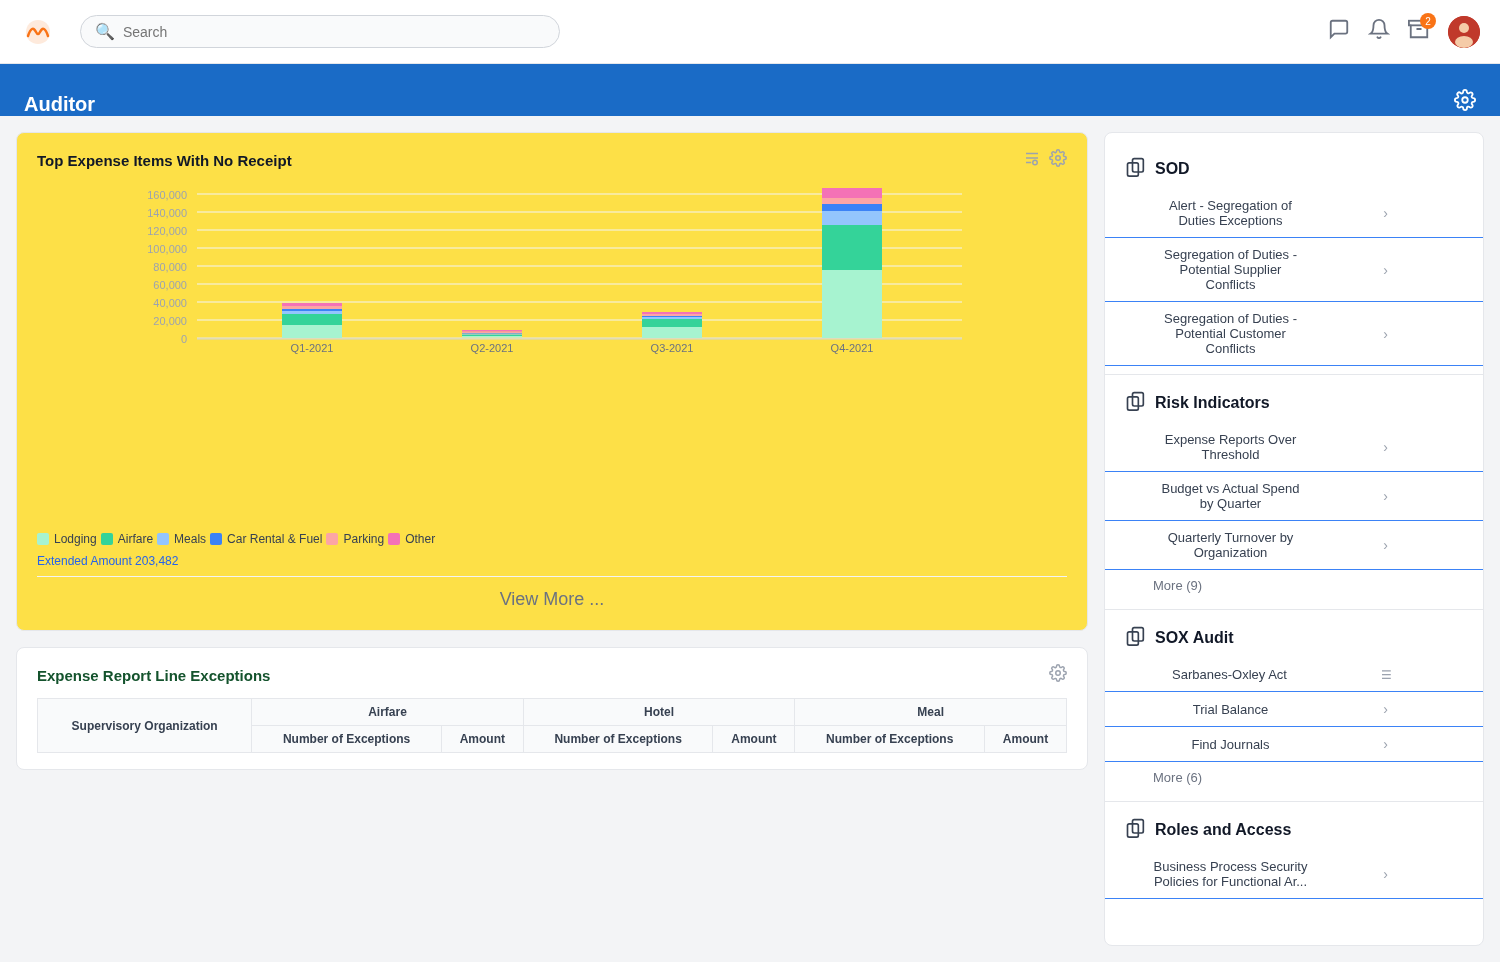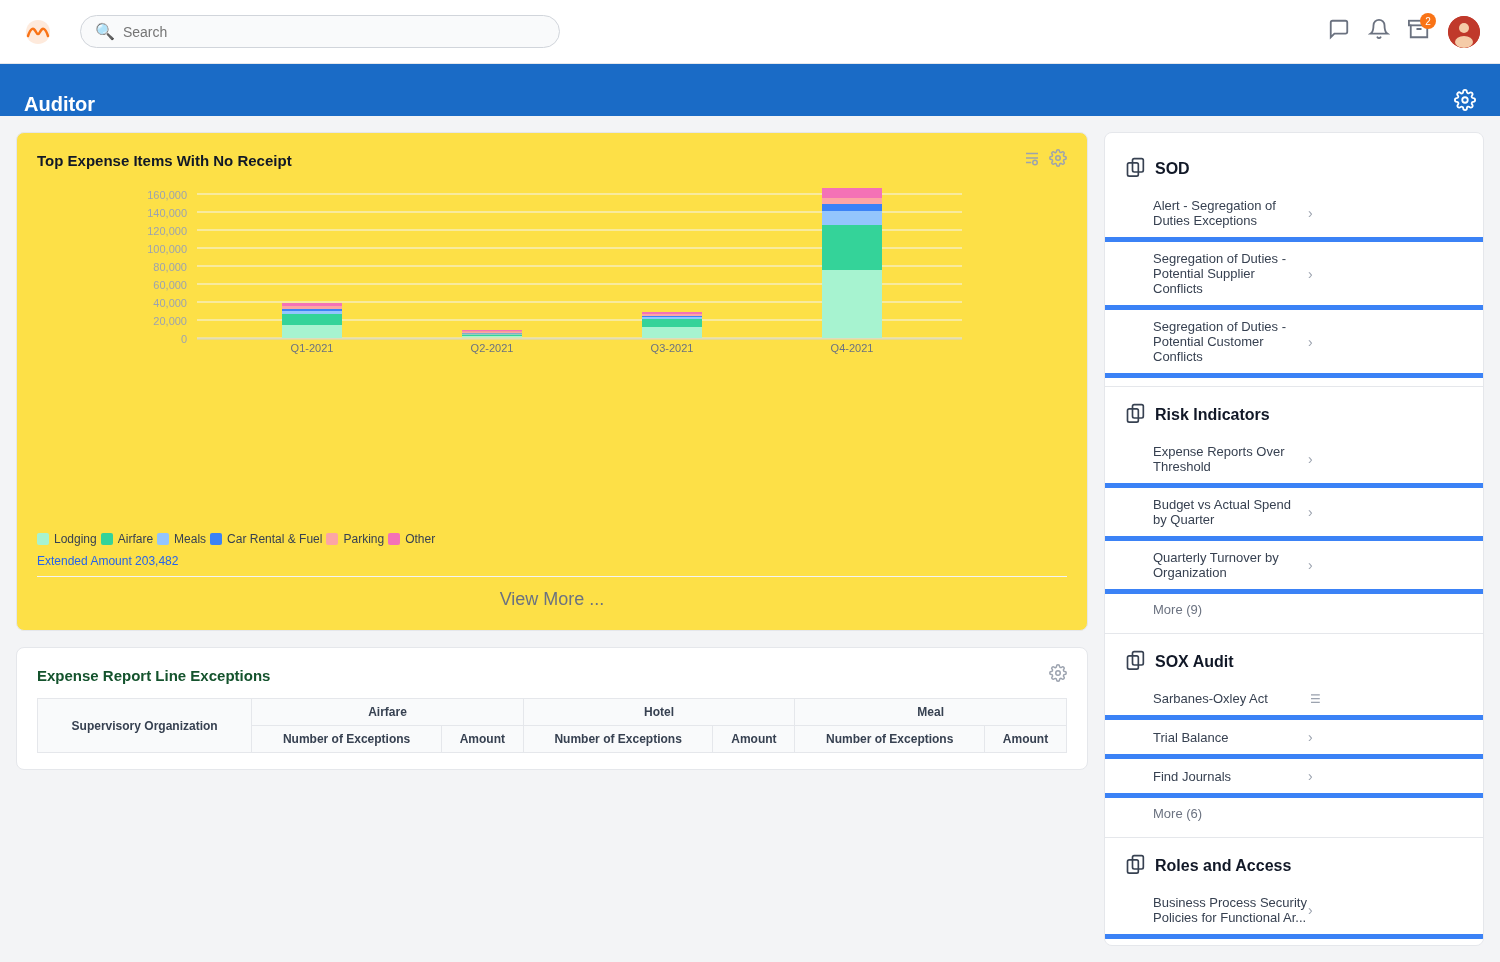--- a/index.html
+++ b/index.html
@@ -122,21 +122,22 @@
       display: flex; align-items: center; gap: 10px;
       padding: 8px 20px;
       font-size: 16px; font-weight: 600; color: #111827;
     }
 
     .sidebar-item {
       display: flex; align-items: center;
       padding: 9px 20px 9px 48px;
       font-size: 13px; color: #374151;
       cursor: pointer;
-      border-bottom: 5px solid #3b82f6;
+      border-bottom: 1px solid #3b82f6;
+      text-align: center;
     }
     .sidebar-item span { flex: 1; }
     .sidebar-item .chevron { color: #9ca3af; font-size: 14px; }
 
     .sidebar-more {
       padding: 8px 20px 8px 48px;
       font-size: 13px; color: #6b7280; cursor: pointer;
     }
 
     .sidebar-divider { height: 1px; background: #e5e7eb; margin: 8px 0; }

